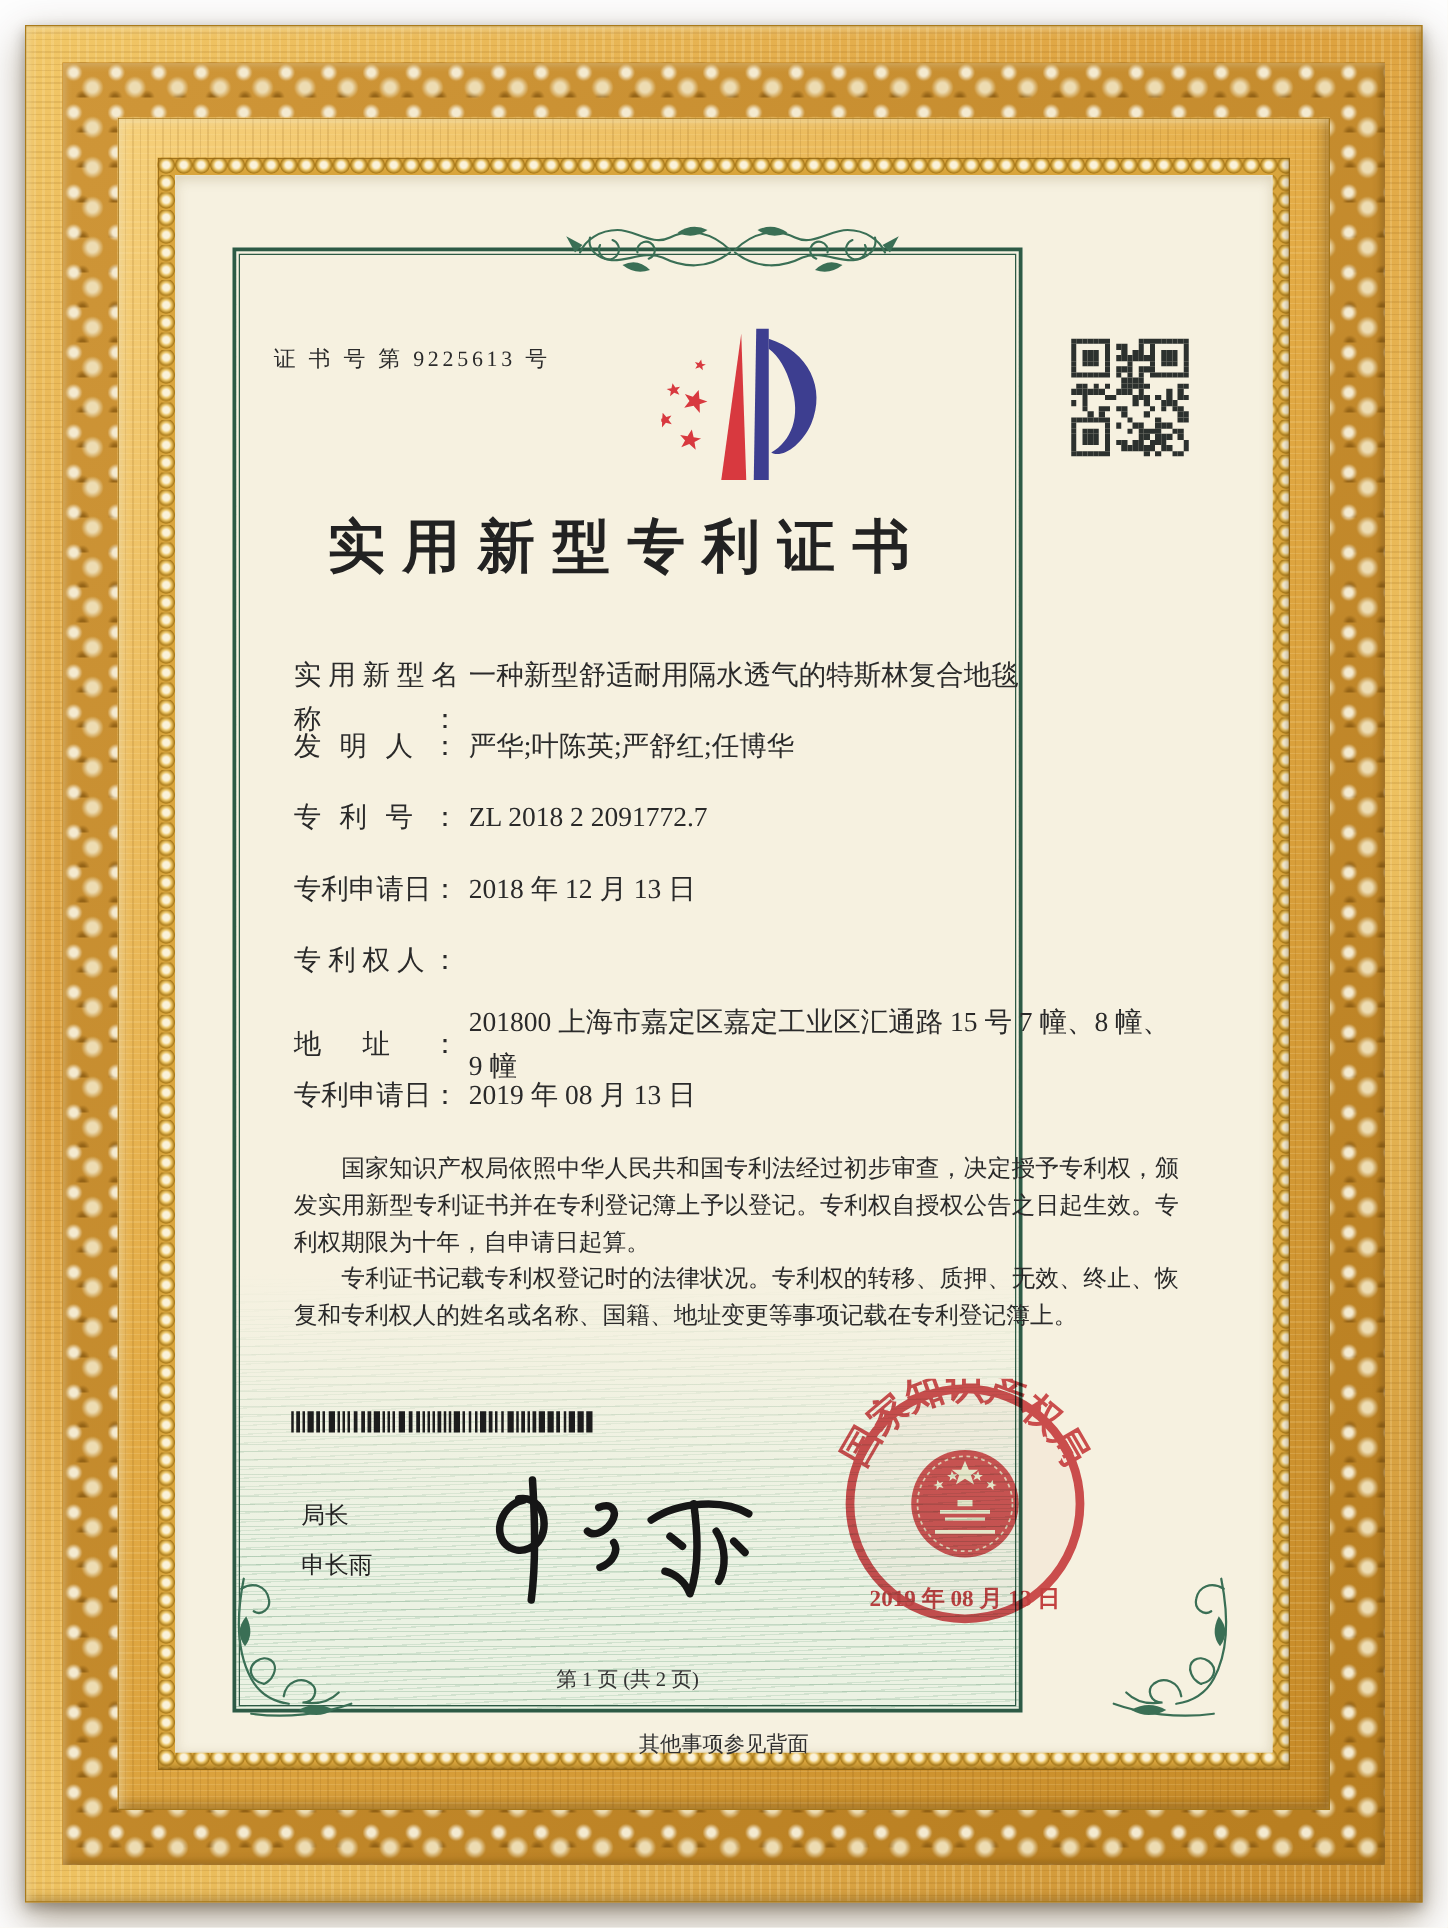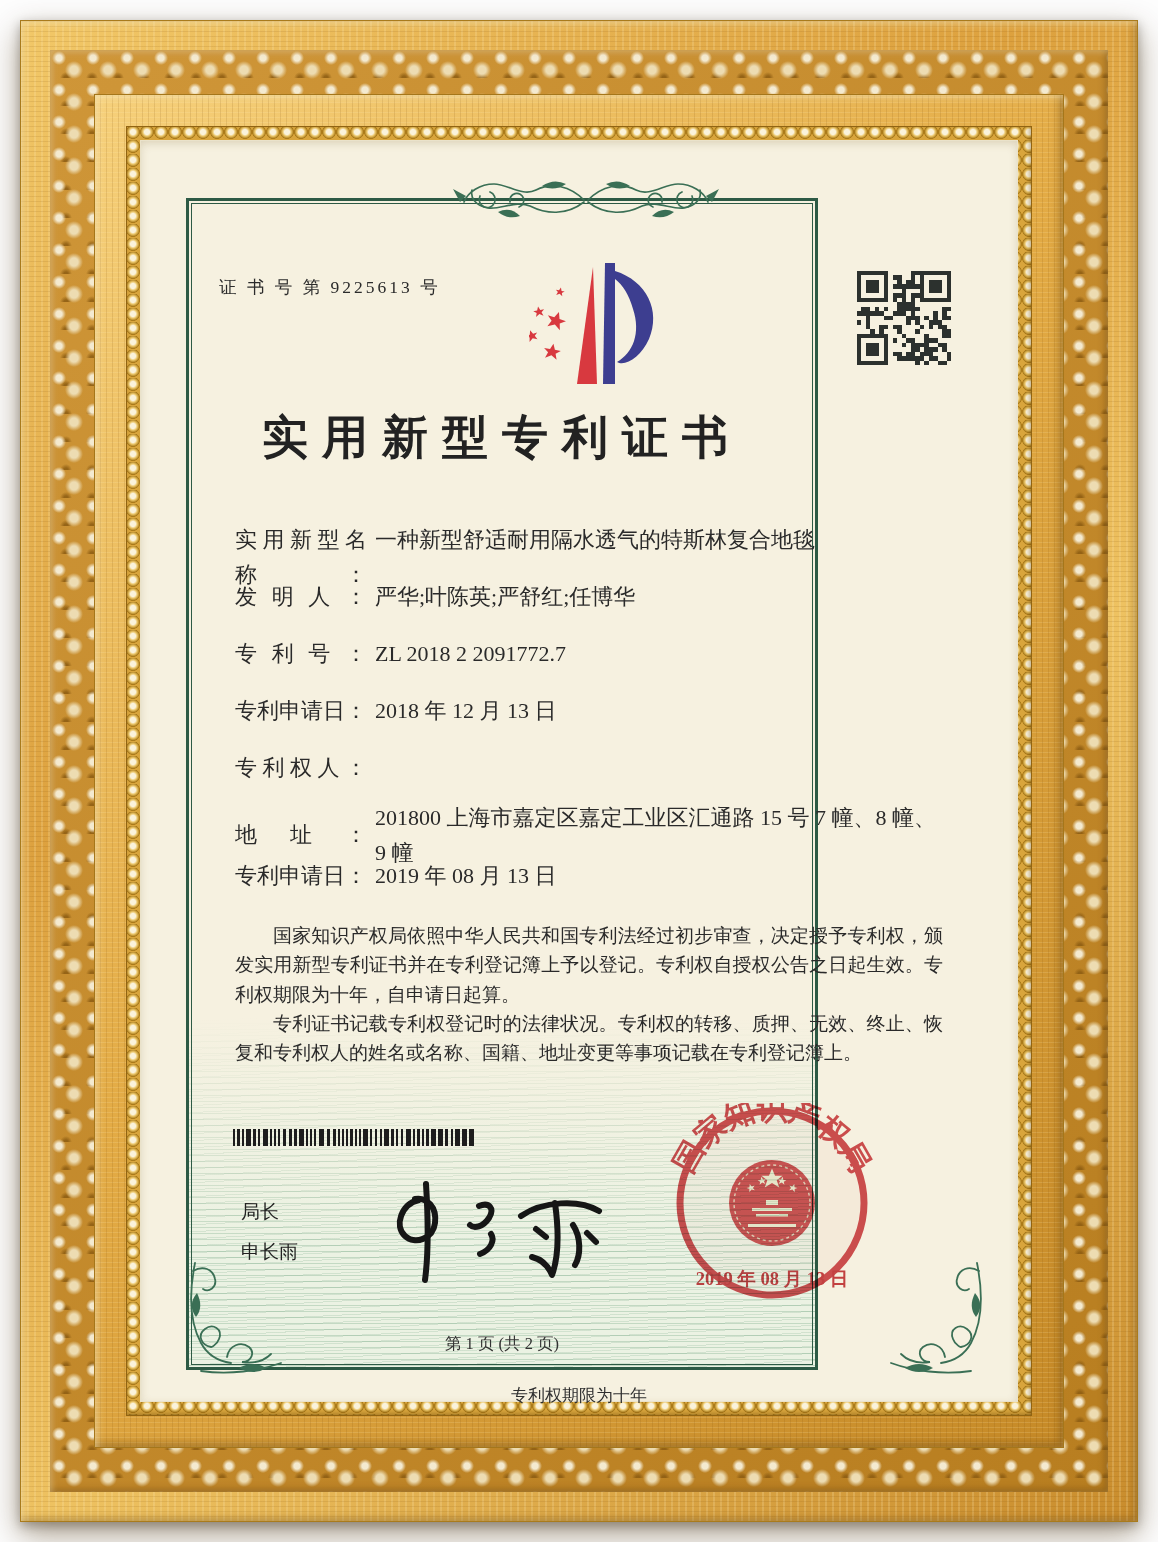--- a/index.html
+++ b/index.html
@@ -720,15 +720,15 @@
             <rect x="87" y="111" width="32" height="2.5"></rect>
             <rect x="79" y="121" width="48" height="3"></rect>
           </g>
         </g>
         <text x="103" y="182" text-anchor="middle" font-size="18.5" font-weight="bold" fill="#c5353b">2019 年 08 月 13 日</text>
       </svg>
 
       <div class="pgfoot">第 1 页 (共 2 页)</div>
     </div>
 
-    <div class="backnote">专利权期限为十年</div>
+    <div class="backnote">其他事项参见背面</div>
   </div>
 </div>
 
 </body></html>

